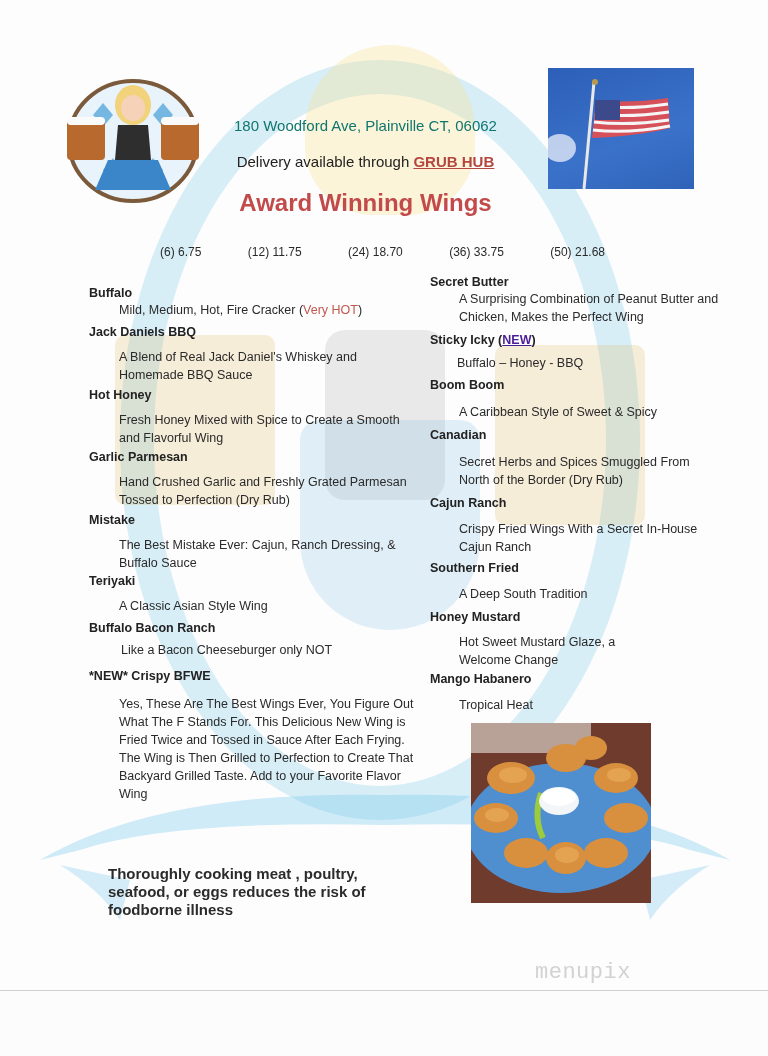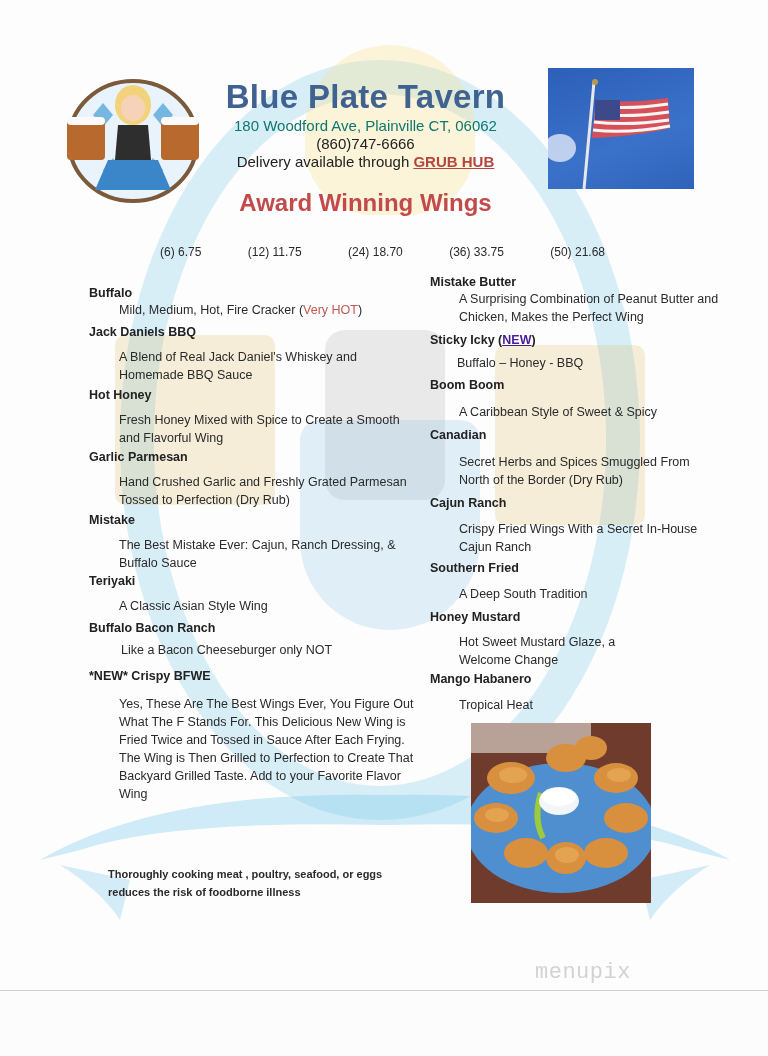--- a/index.html
+++ b/index.html
@@ -27,21 +27,21 @@
   .prices{position:absolute;top:245px;left:160px;width:445px;display:flex;justify-content:space-between;font-size:12px;color:#2a2a2a;}
   
   .col{position:absolute;}
   .col-left{left:89px;top:286px;width:330px;}
   .col-right{left:430px;top:275px;width:290px;}
   .item-name{position:absolute;font-size:12.5px;font-weight:bold;color:#222;white-space:nowrap;}
   .item-desc{position:absolute;font-size:12.5px;color:#2a2a2a;line-height:18px;}
   .hot{color:#c0584f;}
   .new{color:#4c1d95;font-weight:bold;text-decoration:underline;}
   .wings-photo{position:absolute;left:471px;top:723px;width:180px;height:180px;background:#6b3a2c;overflow:hidden;}
-  .notice{position:absolute;left:108px;top:865px;width:280px;font-size:11px;font-weight:bold;color:#2b2b2b;line-height:18px;}
+  .notice{position:absolute;left:108px;top:865px;width:280px;font-size:15px;font-weight:bold;color:#2b2b2b;line-height:18px;}
   .watermark{position:absolute;left:535px;top:960px;font-size:22px;color:#d2d2d2;letter-spacing:0.5px;font-family:Liberation Mono, monospace;font-weight:300;}
 </style>
 </head>
 <body>
 
 <div class="page">
 
   <div class="bg-oval"></div>
   <div class="bg-girl-hair"></div>
   <div class="bg-beer-l"></div>
@@ -78,23 +78,21 @@
     <svg width="146" height="121" viewBox="0 0 146 121">
       <ellipse cx="12" cy="80" rx="16" ry="14" fill="rgba(235,240,250,0.75)"></ellipse>
       <line x1="46" y1="14" x2="36" y2="121" stroke="#e8e8e8" stroke-width="3"></line>
       <circle cx="47" cy="14" r="3" fill="#b99a4a"></circle>
       <path d="M48 32 Q80 36 120 30 L122 60 Q90 68 44 70 Z" fill="#d6505a"></path>
       <path d="M48 38 Q80 42 120 36 M47 46 Q80 50 121 44 M46 54 Q80 58 121 52 M45 62 Q80 66 122 58" stroke="#f5f5f5" stroke-width="3" fill="none"></path>
       <rect x="47" y="32" width="25" height="20" fill="#3c4a8c"></rect>
     </svg>
   </div>
 
-  <div class="title t-name">Blue Plate Tavern</div>
   <div class="title t-addr">180 Woodford Ave, Plainville CT, 06062</div>
-  <div class="title t-phone">(860)747-6666</div>
   <div class="title t-award">Award Winning Wings</div>
   <div class="title t-deliv"><span>Delivery available through </span><span class="grub">GRUB HUB</span></div>
 
   <div class="prices">
     <span><span>(6)</span> <span>6.75</span></span>
     <span><span>(12)</span> <span>11.75</span></span>
     <span><span>(24)</span> <span>18.70</span></span>
     <span><span>(36)</span> <span>33.75</span></span>
     <span><span>(50)</span> <span>21.68</span></span>
   </div>
@@ -119,21 +117,21 @@
     <div class="item-desc" style="top:311px;left:30px;width:290px">A Classic Asian Style Wing</div>
 
     <div class="item-name" style="top:335px">Buffalo Bacon Ranch</div>
     <div class="item-desc" style="top:355px;left:32px;width:290px">Like a Bacon Cheeseburger only NOT</div>
 
     <div class="item-name" style="top:383px">*NEW* Crispy BFWE</div>
     <div class="item-desc" style="top:409px;left:30px;width:296px">Yes, These Are The Best Wings Ever, You Figure Out What The F Stands For. This Delicious New Wing is Fried Twice and Tossed in Sauce After Each Frying. The Wing is Then Grilled to Perfection to Create That Backyard Grilled Taste. Add to your Favorite Flavor Wing</div>
   </div>
 
   <div class="col col-right">
-    <div class="item-name" style="top:0px">Mistake Butter</div>
+    <div class="item-name" style="top:0px">Secret Butter</div>
     <div class="item-desc" style="top:15px;left:29px;width:260px">A Surprising Combination of Peanut Butter and Chicken, Makes the Perfect Wing</div>
 
     <div class="item-name" style="top:58px"><span>Sticky Icky (</span><span class="new">NEW</span><span>)</span></div>
     <div class="item-desc" style="top:79px;left:27px;width:260px">Buffalo – Honey - BBQ</div>
 
     <div class="item-name" style="top:103px">Boom Boom</div>
     <div class="item-desc" style="top:128px;left:29px;width:260px">A Caribbean Style of Sweet &amp; Spicy</div>
 
     <div class="item-name" style="top:153px">Canadian</div>
     <div class="item-desc" style="top:178px;left:29px;width:250px">Secret Herbs and Spices Smuggled From North of the Border (Dry Rub)</div>

